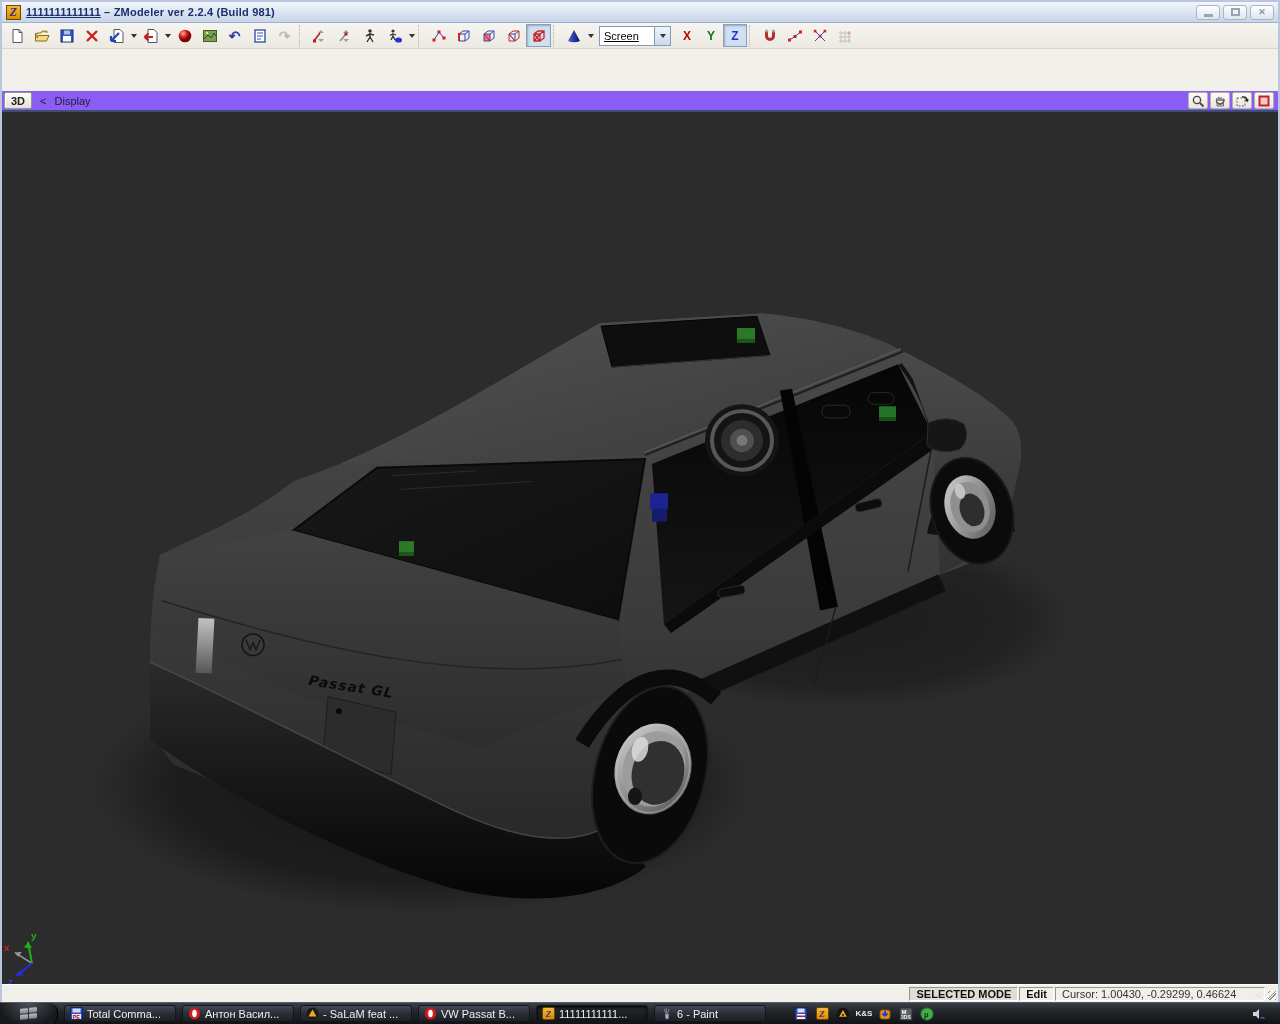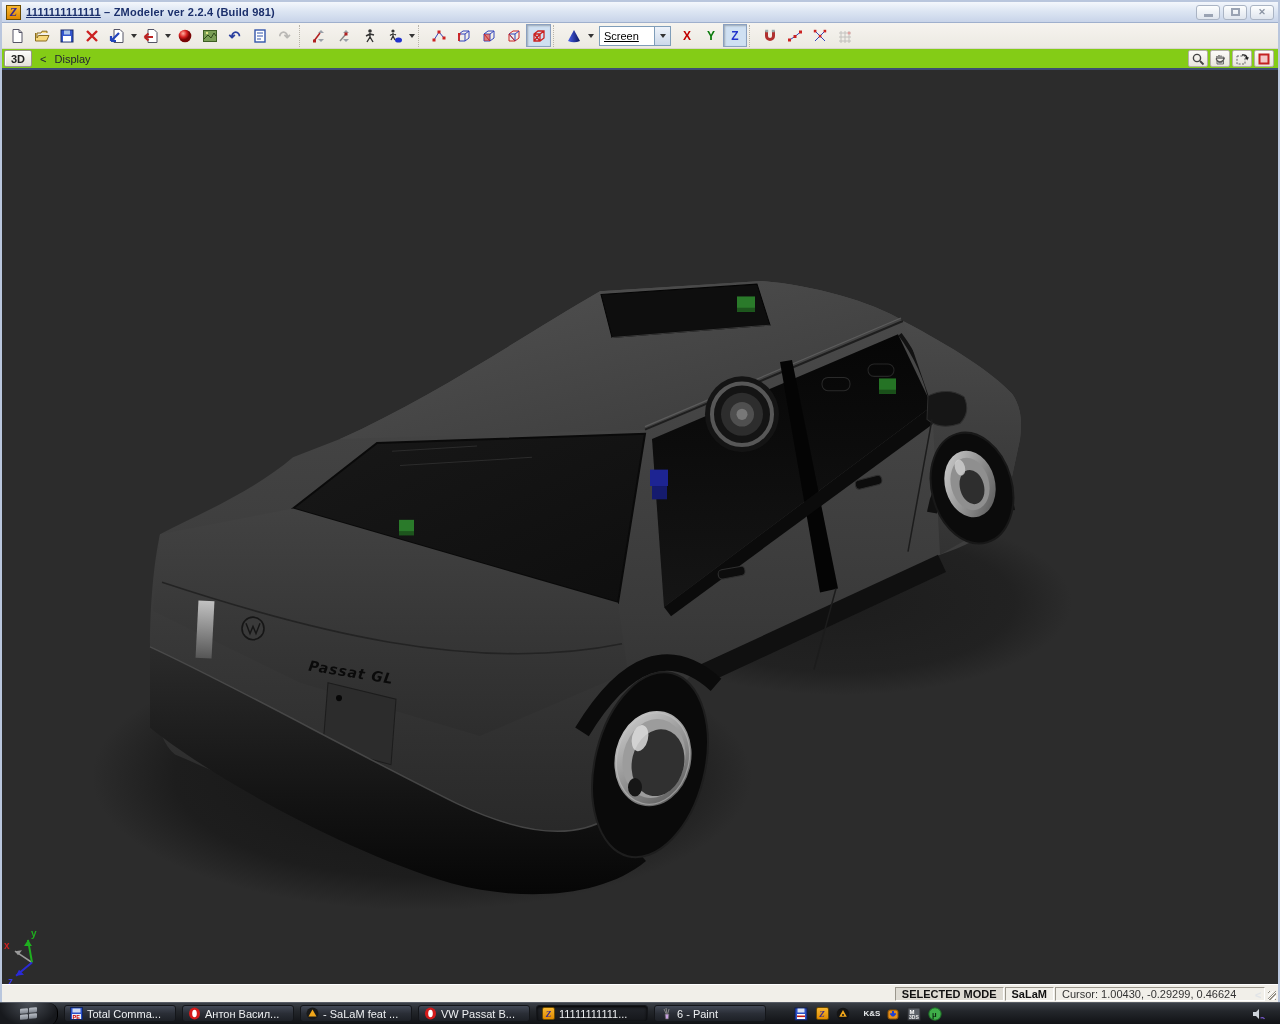--- a/index.html
+++ b/index.html
@@ -29,21 +29,21 @@
   .tb.disabled { opacity:.45; }
   .caret { width:0; height:0; border-left:3px solid transparent; border-right:3px solid transparent; border-top:4px solid #333; margin-left:1px; }
   .caret-btn { width:9px; height:23px; display:flex; align-items:center; justify-content:center; }
   .sep { width:6px; height:22px; margin:0 2px; border-left:1px dotted #b8b4aa; }
   .axis-btn { font:bold 12px "Liberation Sans", sans-serif; width:24px; height:23px; display:flex; align-items:center; justify-content:center; }
   .combo { height:20px; width:72px; background:#fff; border:1px solid #7f9db9; display:flex; align-items:center; margin:0 4px;text-decoration:underline; }
   .combo .val { flex:1; font-size:11px; padding-left:4px; color:#000; }
   .combo .dd { width:16px; height:100%; background:linear-gradient(#eef3fa,#cdd9ea); border-left:1px solid #7f9db9; display:flex; align-items:center; justify-content:center; }
 
   
-  .vpbar { height:21px; background:#84cc16; display:flex; align-items:center; padding:0 2px; border-bottom:2px solid #3d4e72; }
+  .vpbar { height:21px; background:#8b5cf6; display:flex; align-items:center; padding:0 2px; border-bottom:2px solid #3d4e72;margin-top:42px; }
   .vp-tab { height:17px; padding:0 6px; border:1px solid #9a968c; border-radius:2px; background:linear-gradient(#fdfdfc,#e4e1d8); font:bold 11px "Liberation Sans", sans-serif; color:#222; display:flex; align-items:center; margin-right:8px; box-shadow:1px 1px 0 #fff inset; }
   .vp-link { font-size:11px; color:#223; margin-right:8px; }
   .vp-right { margin-left:auto; display:flex; gap:2px; padding-right:2px; }
   .vp-nav { width:20px; height:17px; border:1px solid #b5b1a6; border-radius:2px; background:linear-gradient(#fcfbf9,#e8e5dd); display:flex; align-items:center; justify-content:center; }
 
   
   .viewport { flex:1; background:#2c2c2c; position:relative; min-height:0; }
   .viewport svg { position:absolute; inset:0; width:100%; height:100%; }
 
   
@@ -484,21 +484,21 @@
           <text x="2" y="858" font-size="10" fill="#cc2222" font-weight="bold">x</text>
           <text x="29" y="846" font-size="10" fill="#1faf1f" font-weight="bold">y</text>
           <text x="6" y="893" font-size="10" fill="#3a3ae8" font-weight="bold">z</text>
         </g>
       </svg>
     </div>
 
     <div class="statusbar">
       <div class="sb-cell sb-fill"></div>
       <div class="sb-cell sb-mode">SELECTED MODE</div>
-      <div class="sb-cell sb-auto">SaLaM</div>
+      <div class="sb-cell sb-auto">Edit</div>
       <div class="sb-cell sb-cursor">Cursor: 1.00430, -0.29299, 0.46624</div>
       <div class="grip">
           <span></span>
         </div>
     </div>
   </div>
 
   <div class="taskbar">
     <div class="startbtn">
       <span class="flag">
@@ -575,21 +575,21 @@
       <span class="trayicon">
           <span class="icon-sq" style="background:linear-gradient(#f7b733,#e08a00);border:1px solid #6b4a00;color:#3b2a8c;font:bold italic 9px 'Liberation Serif',serif;">Z</span>
         </span>
       <span class="trayicon">
           <svg width="14" height="14">
             <circle cx="7" cy="7" r="6.2" fill="#141414"></circle>
             <path d="M7 3 L10.8 9.8 H3.2 Z" fill="#f2a71b"></path>
             <circle cx="7" cy="8" r="1" fill="#141414"></circle>
           </svg>
         </span>
-      <span class="trayicon" style="color:#e8eaec;font:bold 8px 'Liberation Sans',sans-serif;margin-left:8px;">K&amp;S</span>
+      <span class="trayicon" style="color:#e8eaec;font:bold 8px 'Liberation Sans',sans-serif;">K&amp;S</span>
       <span class="trayicon">
           <svg width="14" height="14">
             <rect x="2" y="3" width="10" height="9" rx="2" fill="#e89018" stroke="#8a5206"></rect>
             <path d="M7 4 v5 M7 9 l-2.6-2.6 M7 9 l2.6-2.6" stroke="#1c3fd4" stroke-width="2"></path>
           </svg>
         </span>
       <span class="trayicon">
           <svg width="14" height="14">
             <rect x="1" y="1" width="12" height="12" fill="#5a5f66" stroke="#2c2f33"></rect>
             <text x="2.5" y="6.5" font-size="6" font-weight="bold" fill="#fff">M</text>

